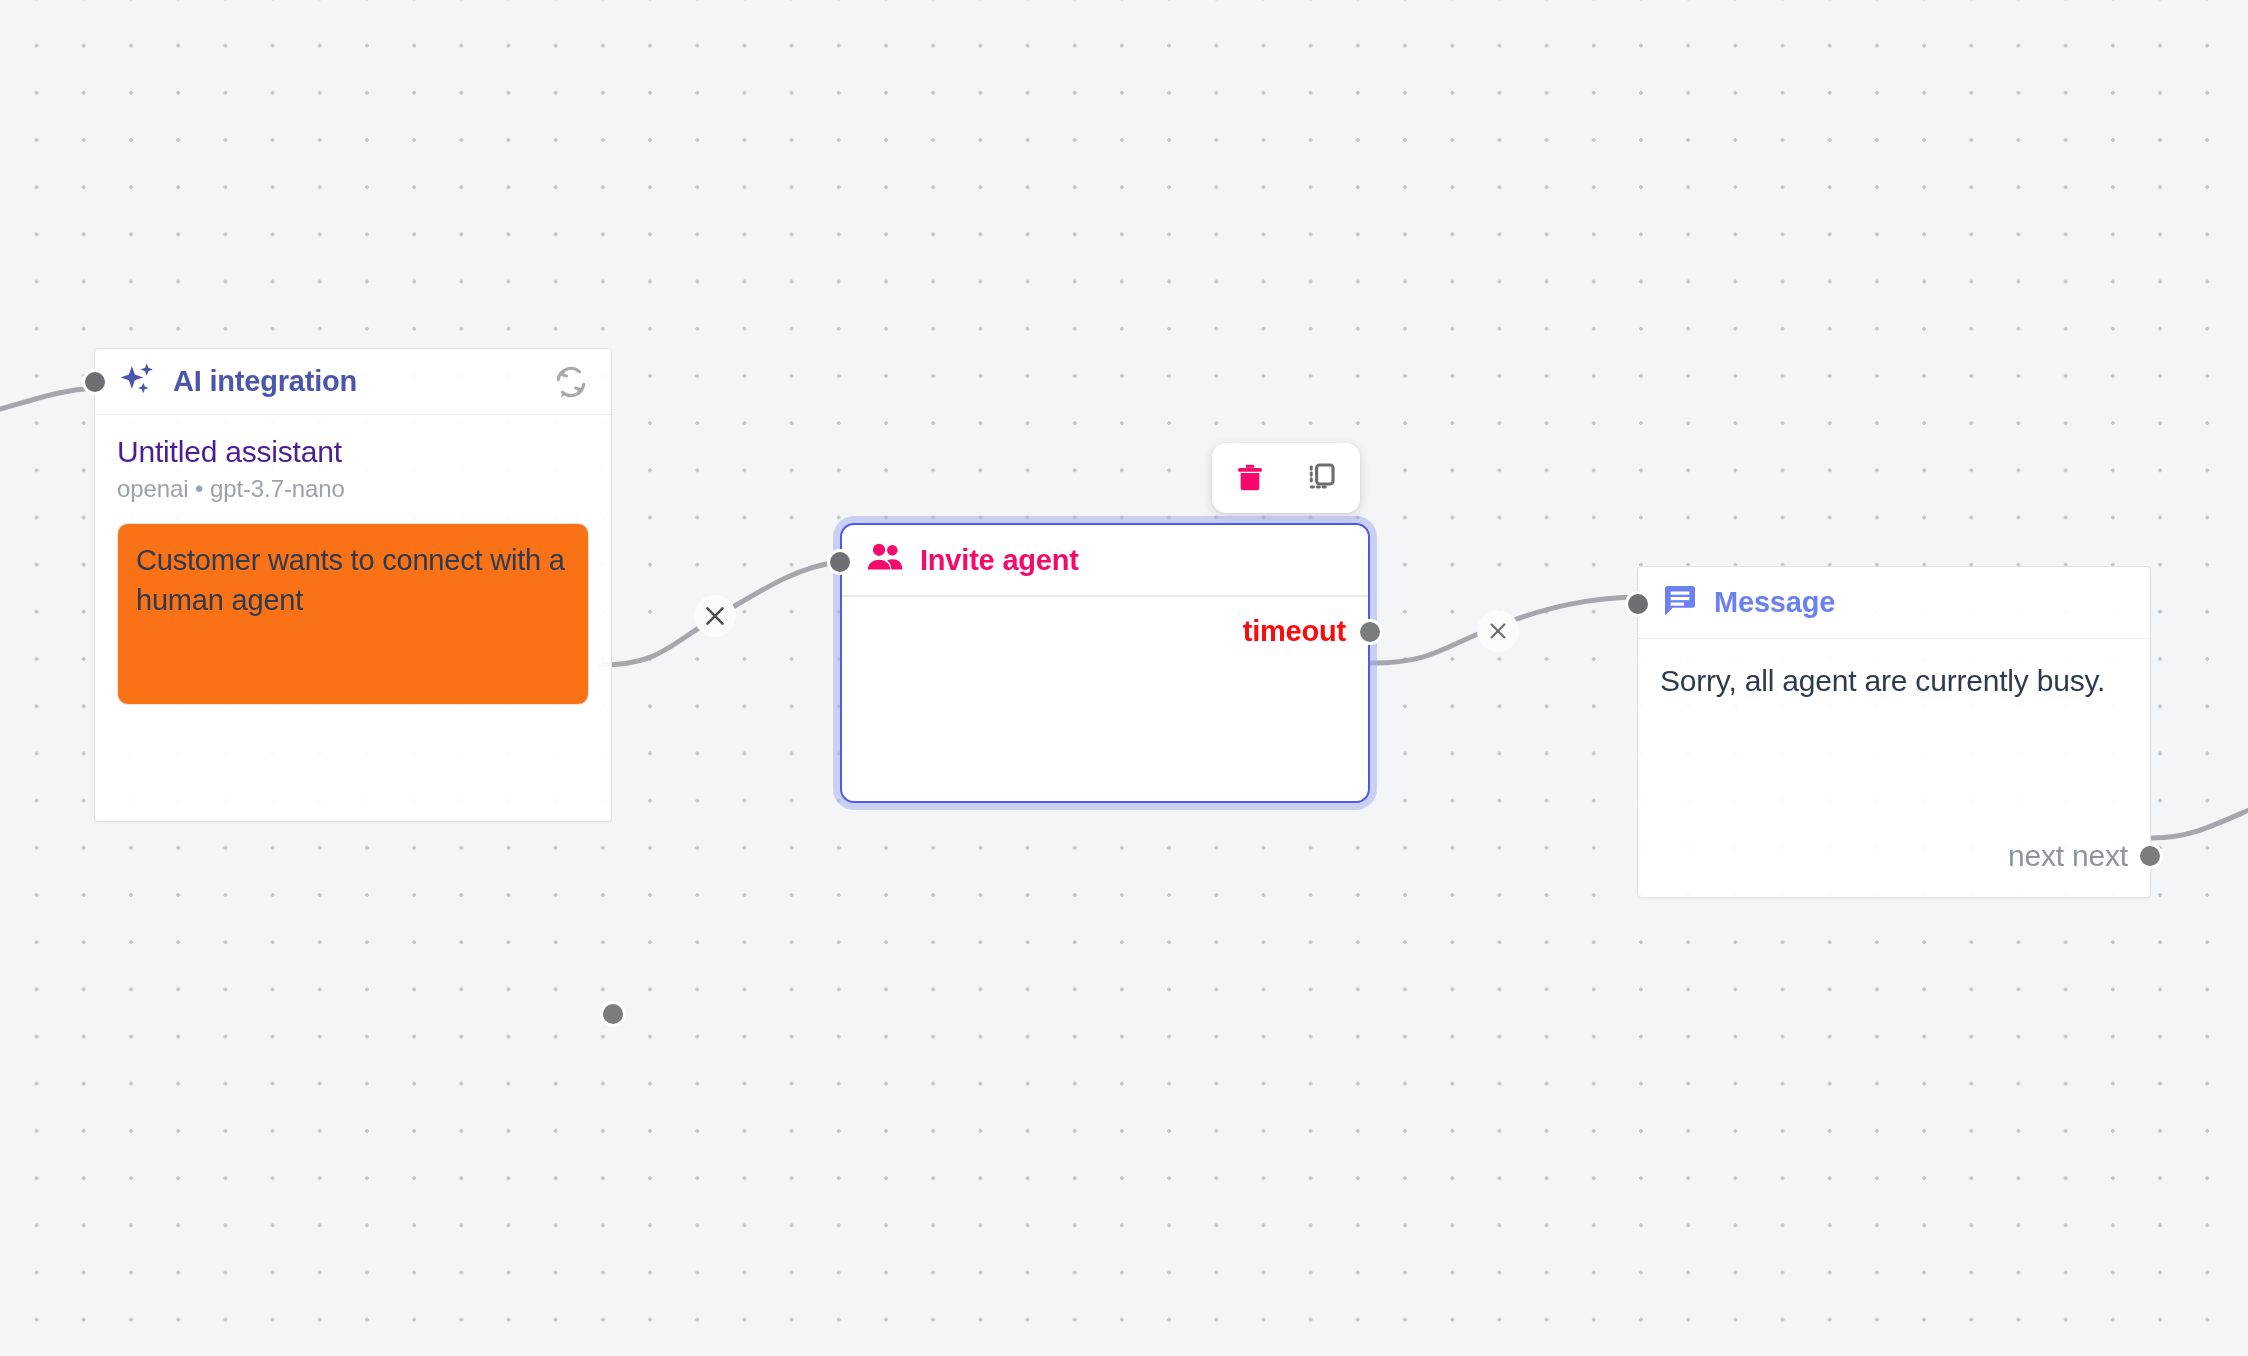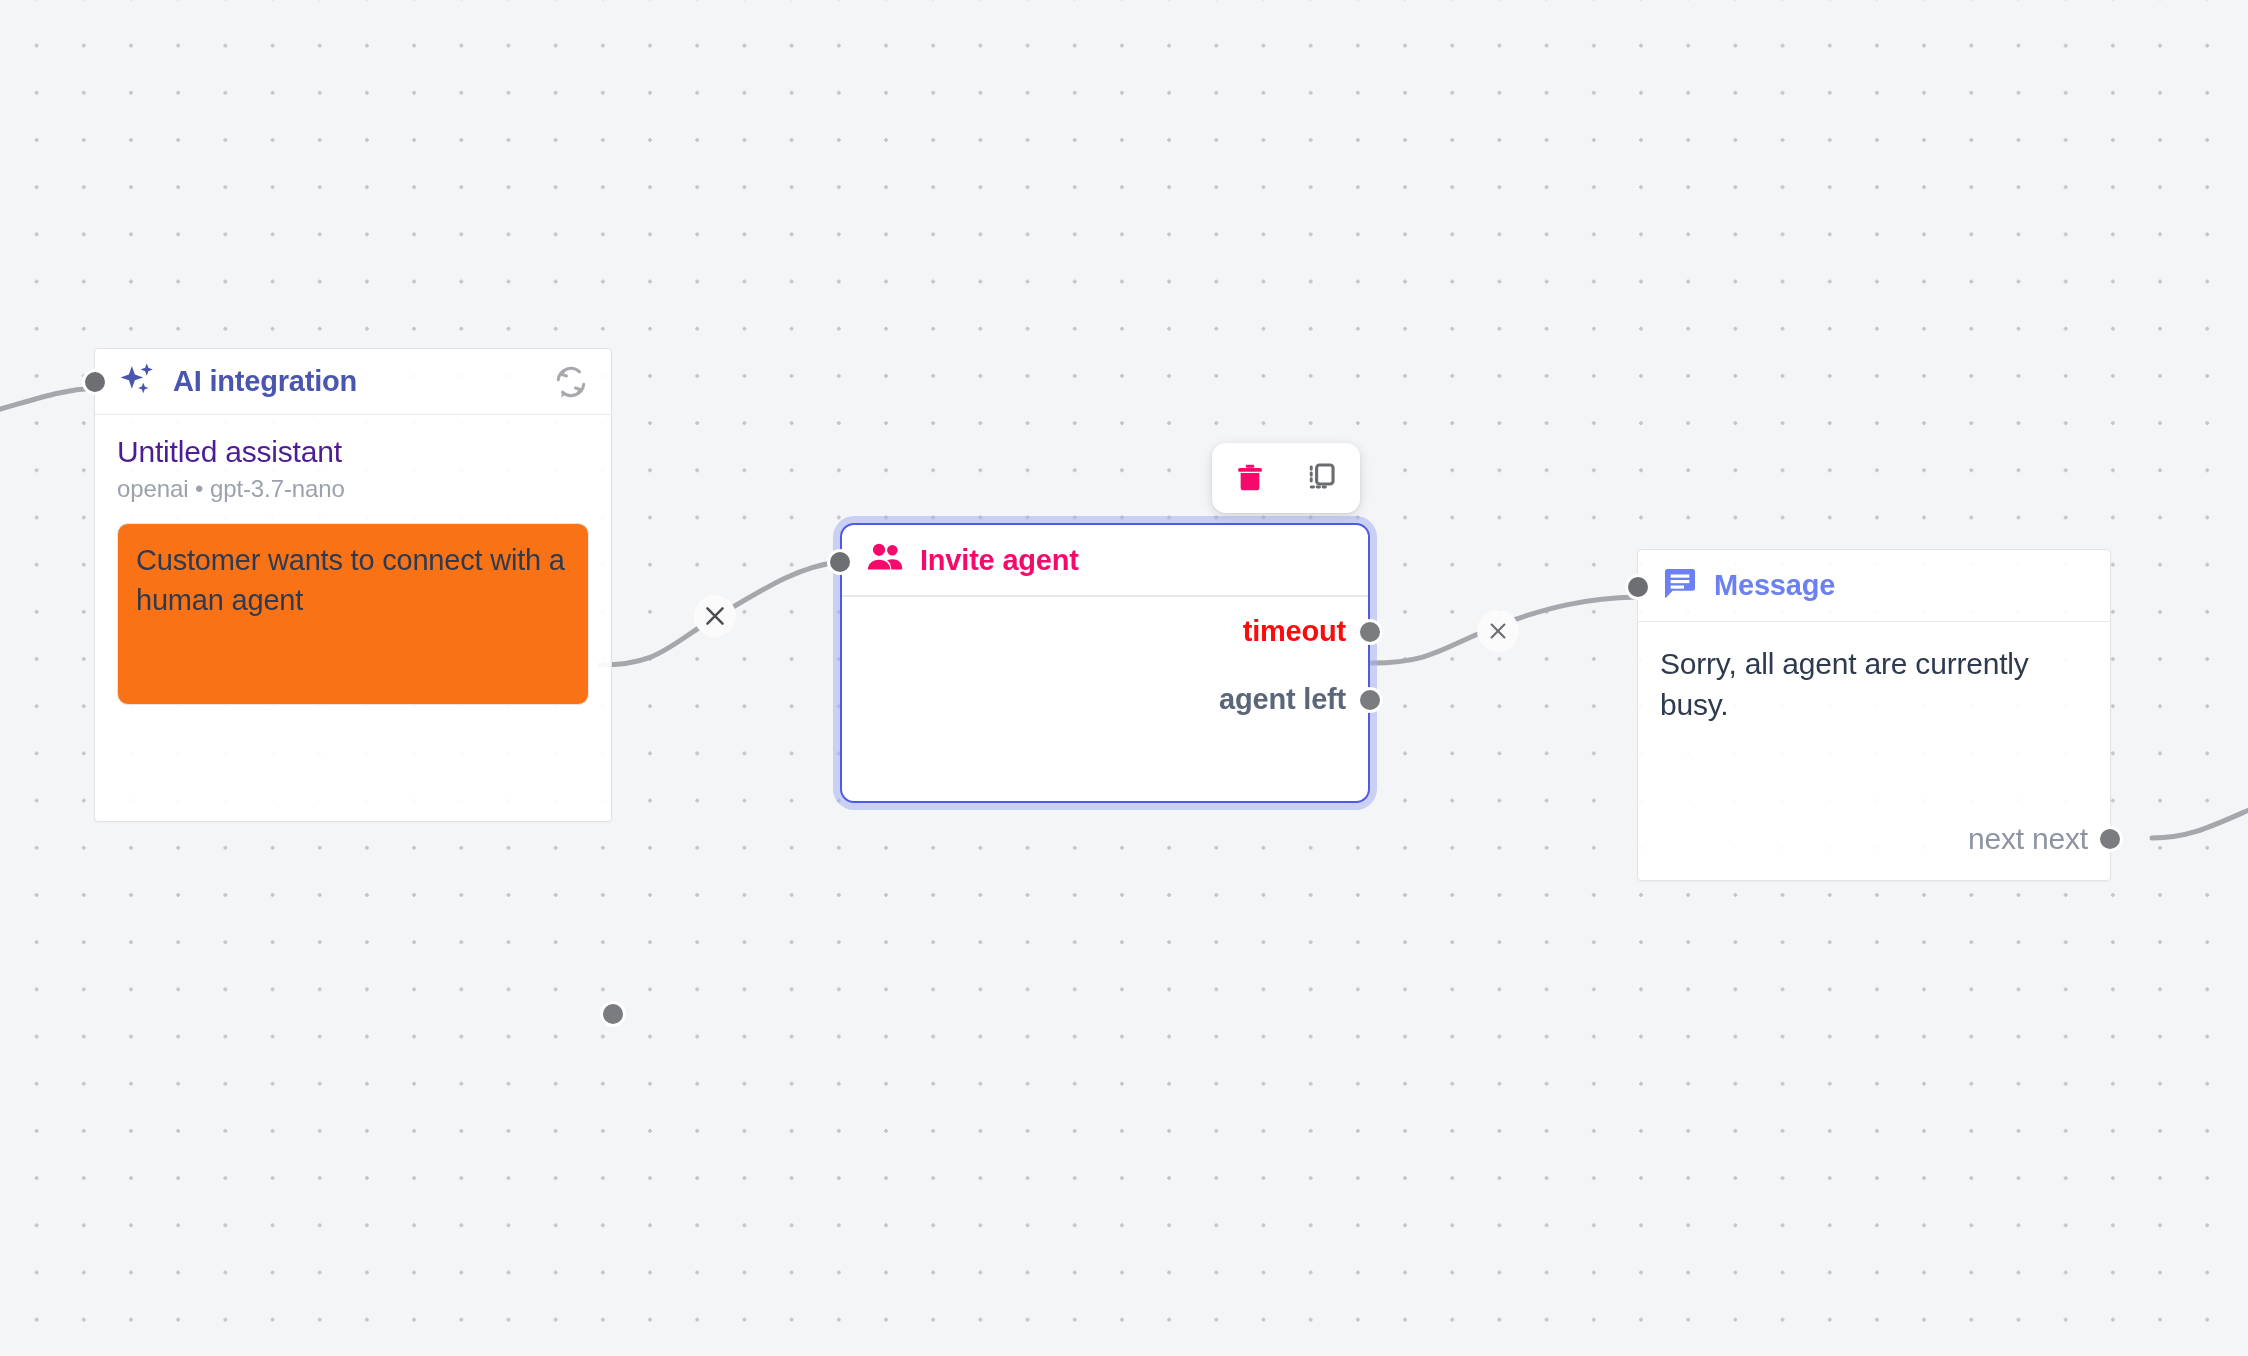--- a/index.html
+++ b/index.html
@@ -147,22 +147,22 @@
     font-size: 29px;
     letter-spacing: -0.2px;
     white-space: nowrap;
   }
   .port-label.danger { color: #fb0b0b; }
   .port-label.muted  { color: #5b6779; }
 
   
   #node-message {
     left: 1637px;
-    top: 549px;
-    width: 474px;
+    top: 566px;
+    width: 514px;
     height: 332px;
   }
   #node-message .node-title { color: #6d80f2; }
   #node-message .node-header { height: 72px; }
   .message-text {
     font-size: 30px;
     line-height: 1.35;
     color: #2e3a4f;
     letter-spacing: -0.2px;
     padding: 22px 22px 0 22px;
@@ -287,24 +287,20 @@
         </svg>
       </span>
       <span class="node-title">Invite agent</span>
     </div>
 
     <div>
       <div class="port-row">
         <span class="port-label danger">timeout</span>
         <span class="port" style="right:-15px; top:22px;"></span>
       </div>
-      <div class="port-row">
-        <span class="port-label muted">agent left</span>
-        <span class="port" style="right:-15px; top:22px;"></span>
-      </div>
     </div>
   </div>
 
   <div class="node" id="node-message">
 
     <div class="port dark" style="left:-13px; top:24px;"></div>
 
     <div class="node-header">
       <span>
         <svg width="40" height="40" viewBox="0 0 24 24">

